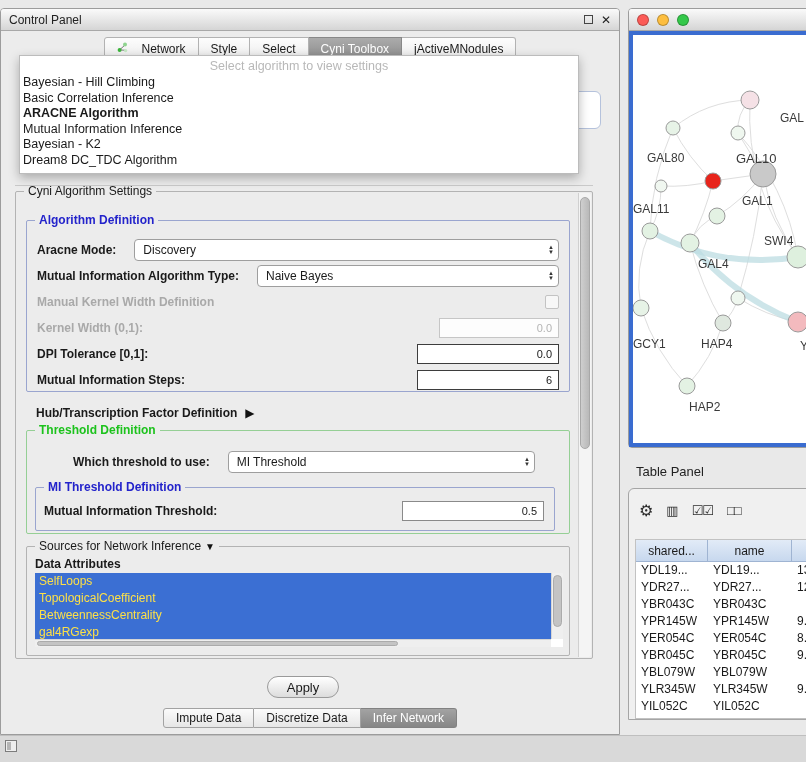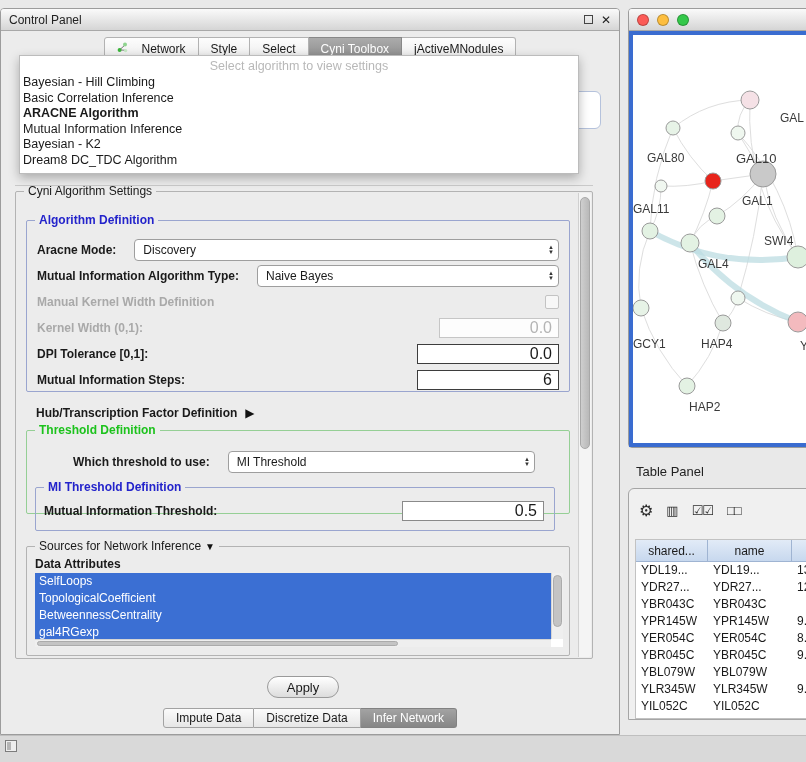--- a/index.html
+++ b/index.html
@@ -48,41 +48,41 @@
   .flabel.disabled{color:#a9a9a9}
 
   .combo{flex:1;margin-left:18px;height:22px;background:#fff;border:1px solid #9e9e9e;
     border-radius:4px;display:flex;align-items:center;padding-left:8px;font-size:12px}
   .arrows{margin-left:auto;margin-right:4px;display:flex;flex-direction:column;align-items:center;
     font-size:6px;line-height:5px;color:#333}
   .arrows::before{content:"▲"}
   .arrows::after{content:"▼"}
 
   .field{height:20px;background:#fff;border:1px solid #3d3d3d;margin-left:auto;
-    display:flex;align-items:center;justify-content:flex-end;padding:0 6px;font-size:16px}
+    display:flex;align-items:center;justify-content:flex-end;padding:0 6px;font-size:11px}
   .f142{width:142px}
   .f120{width:120px}
   .field.disabled{border:1px solid #c6c6c6;color:#b4b4b4;background:#fdfdfd}
   .checkbox{width:14px;height:14px;border:1px solid #c3c3c3;border-radius:2px;
     background:#f7f7f7;margin-left:auto}
 
   .tri-right{font-size:12px;color:#111}
   .tri-right::before{content:"▶"}
   .tri-down{font-size:10px;color:#111}
   .tri-down::before{content:"▼"}
 
   
   .vscroll{position:absolute;top:1px;bottom:1px;right:1px;width:13px;background:#f4f4f4;
     border-left:1px solid #d0d0d0;border-radius:0 2px 2px 0}
   .vscroll .thumb{position:absolute;left:1px;right:1px;border-radius:6px;
     background:linear-gradient(90deg,#cfcfcf,#b9b9b9);border:1px solid #a8a8a8}
 
   
   #attr-list{position:absolute;left:8px;top:26px;width:528px;height:74px;background:#fff;overflow:hidden}
-  .attr-item{height:17px;line-height:17px;padding-left:4px;color:#ffffff;background:#3b6fd3;
+  .attr-item{height:17px;line-height:17px;padding-left:4px;color:#fde047;background:#3b6fd3;
     width:516px;font-size:12px;white-space:nowrap}
   .attr-vscroll{position:absolute;right:0;top:0;bottom:8px;width:12px;background:#efefef;border-left:1px solid #d5d5d5}
   .attr-vscroll .thumb{position:absolute;left:1px;right:1px;top:2px;height:52px;border-radius:5px;
     background:#c4c4c4;border:1px solid #ababab}
   .attr-hscroll{position:absolute;left:0;right:12px;bottom:0;height:8px;background:#efefef;border-top:1px solid #d5d5d5}
   .attr-hscroll .thumb{position:absolute;top:1px;bottom:1px;left:2px;width:70%;border-radius:4px;
     background:#c4c4c4;border:1px solid #ababab}
 
   .apply-btn{position:absolute;left:266px;top:667px;width:72px;height:22px;border:1px solid #9a9a9a;
     border-radius:11px;background:linear-gradient(#ffffff,#dcdcdc);display:flex;align-items:center;
@@ -226,21 +226,21 @@
           <span>6</span>
         </div>
       </div>
     </div>
 
     <div class="frow" style="top:210px;left:20px">
       <span class="flabel">Hub/Transcription Factor Definition</span>
       <span class="tri-right" style="margin-left:8px"></span>
     </div>
 
-    <div class="tborder b-green" style="left:10px;top:238px;width:544px;height:84px">
+    <div class="tborder b-green" style="left:10px;top:238px;width:544px;height:104px">
       <span class="tb-title green">Threshold Definition</span>
 
       <div class="frow" style="top:20px;left:46px;right:34px">
         <span class="flabel">Which threshold to use:</span>
         <div class="combo">
           <span>MI Threshold</span>
           <span class="arrows"></span>
         </div>
       </div>
 

